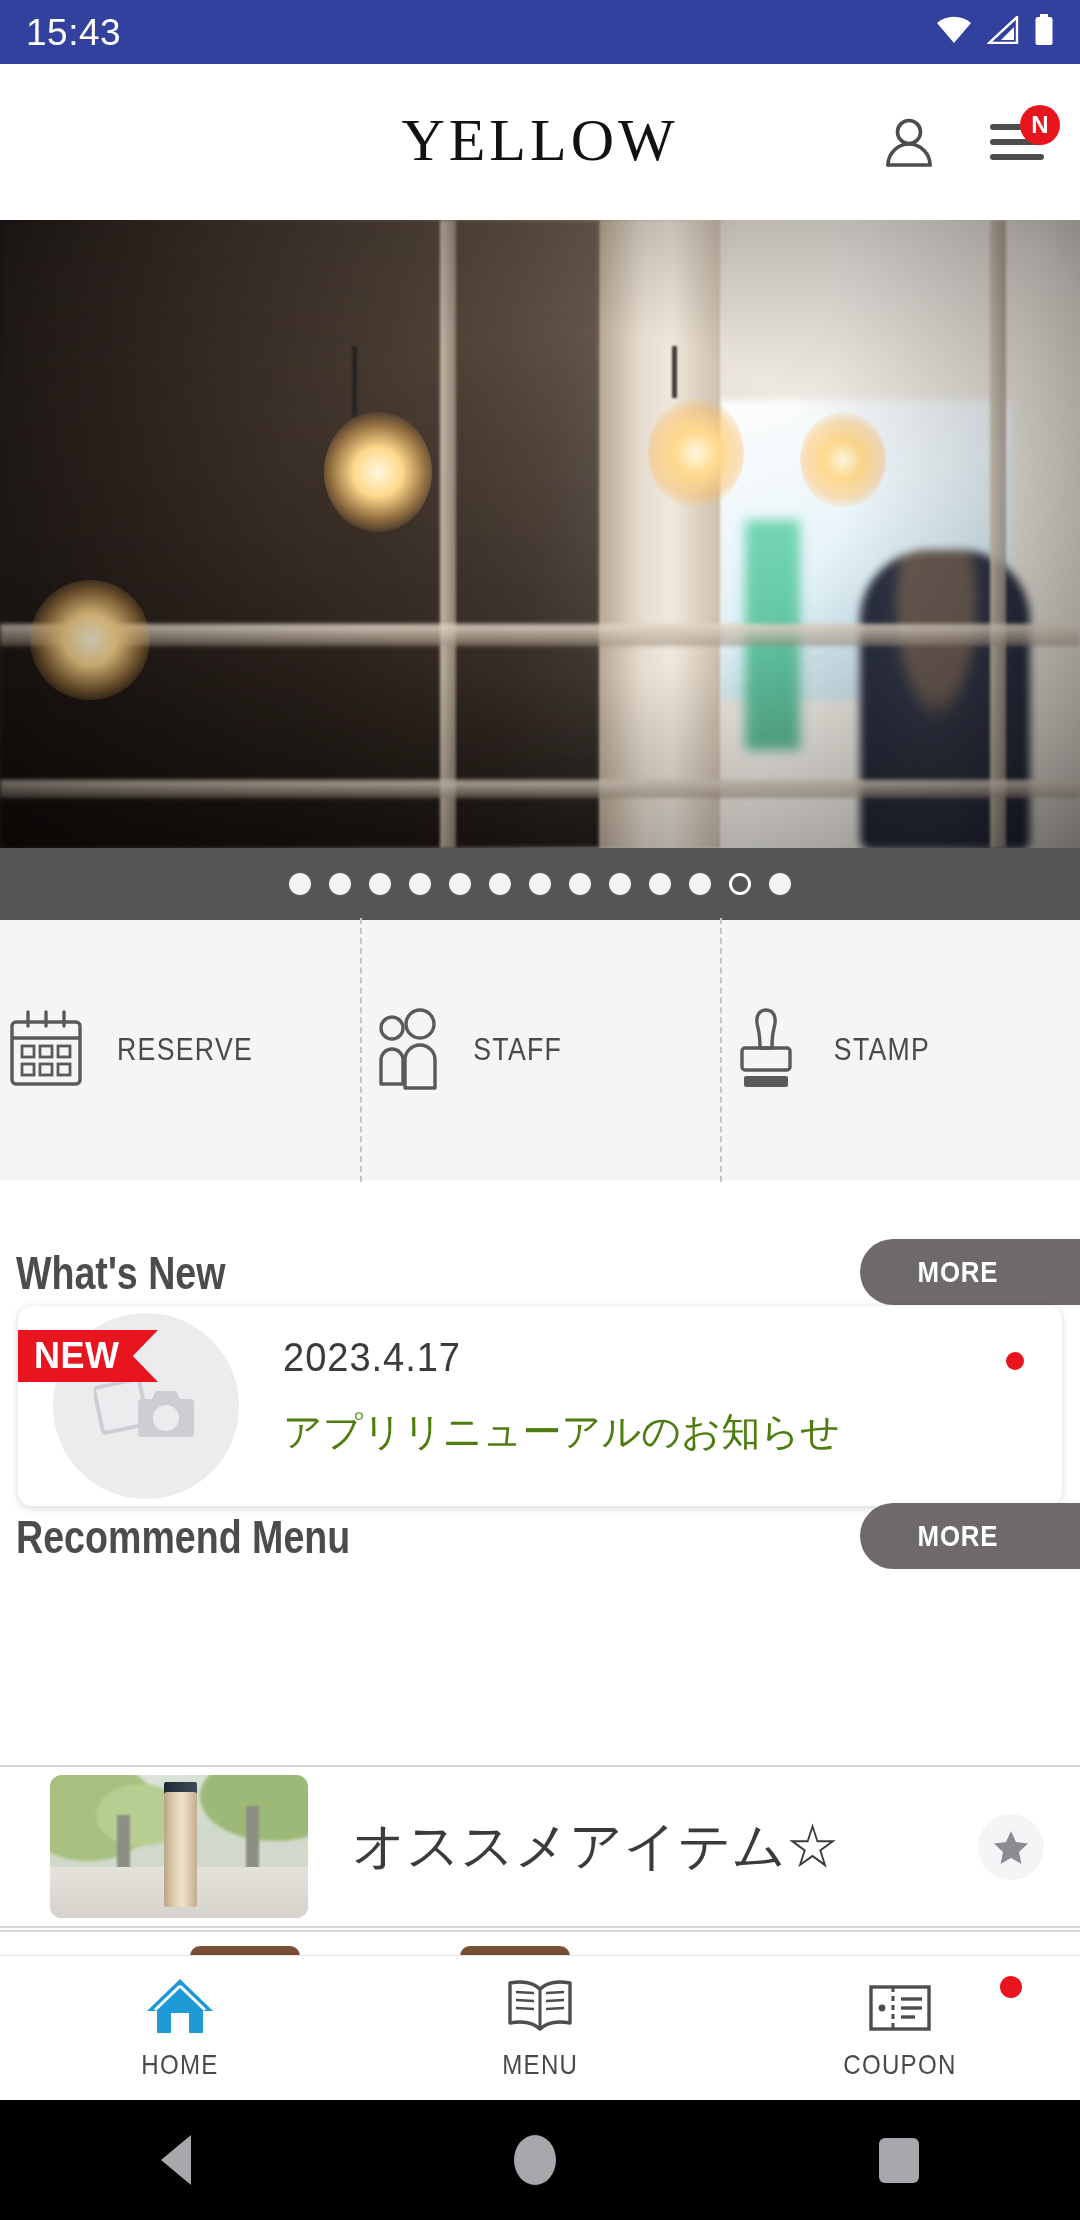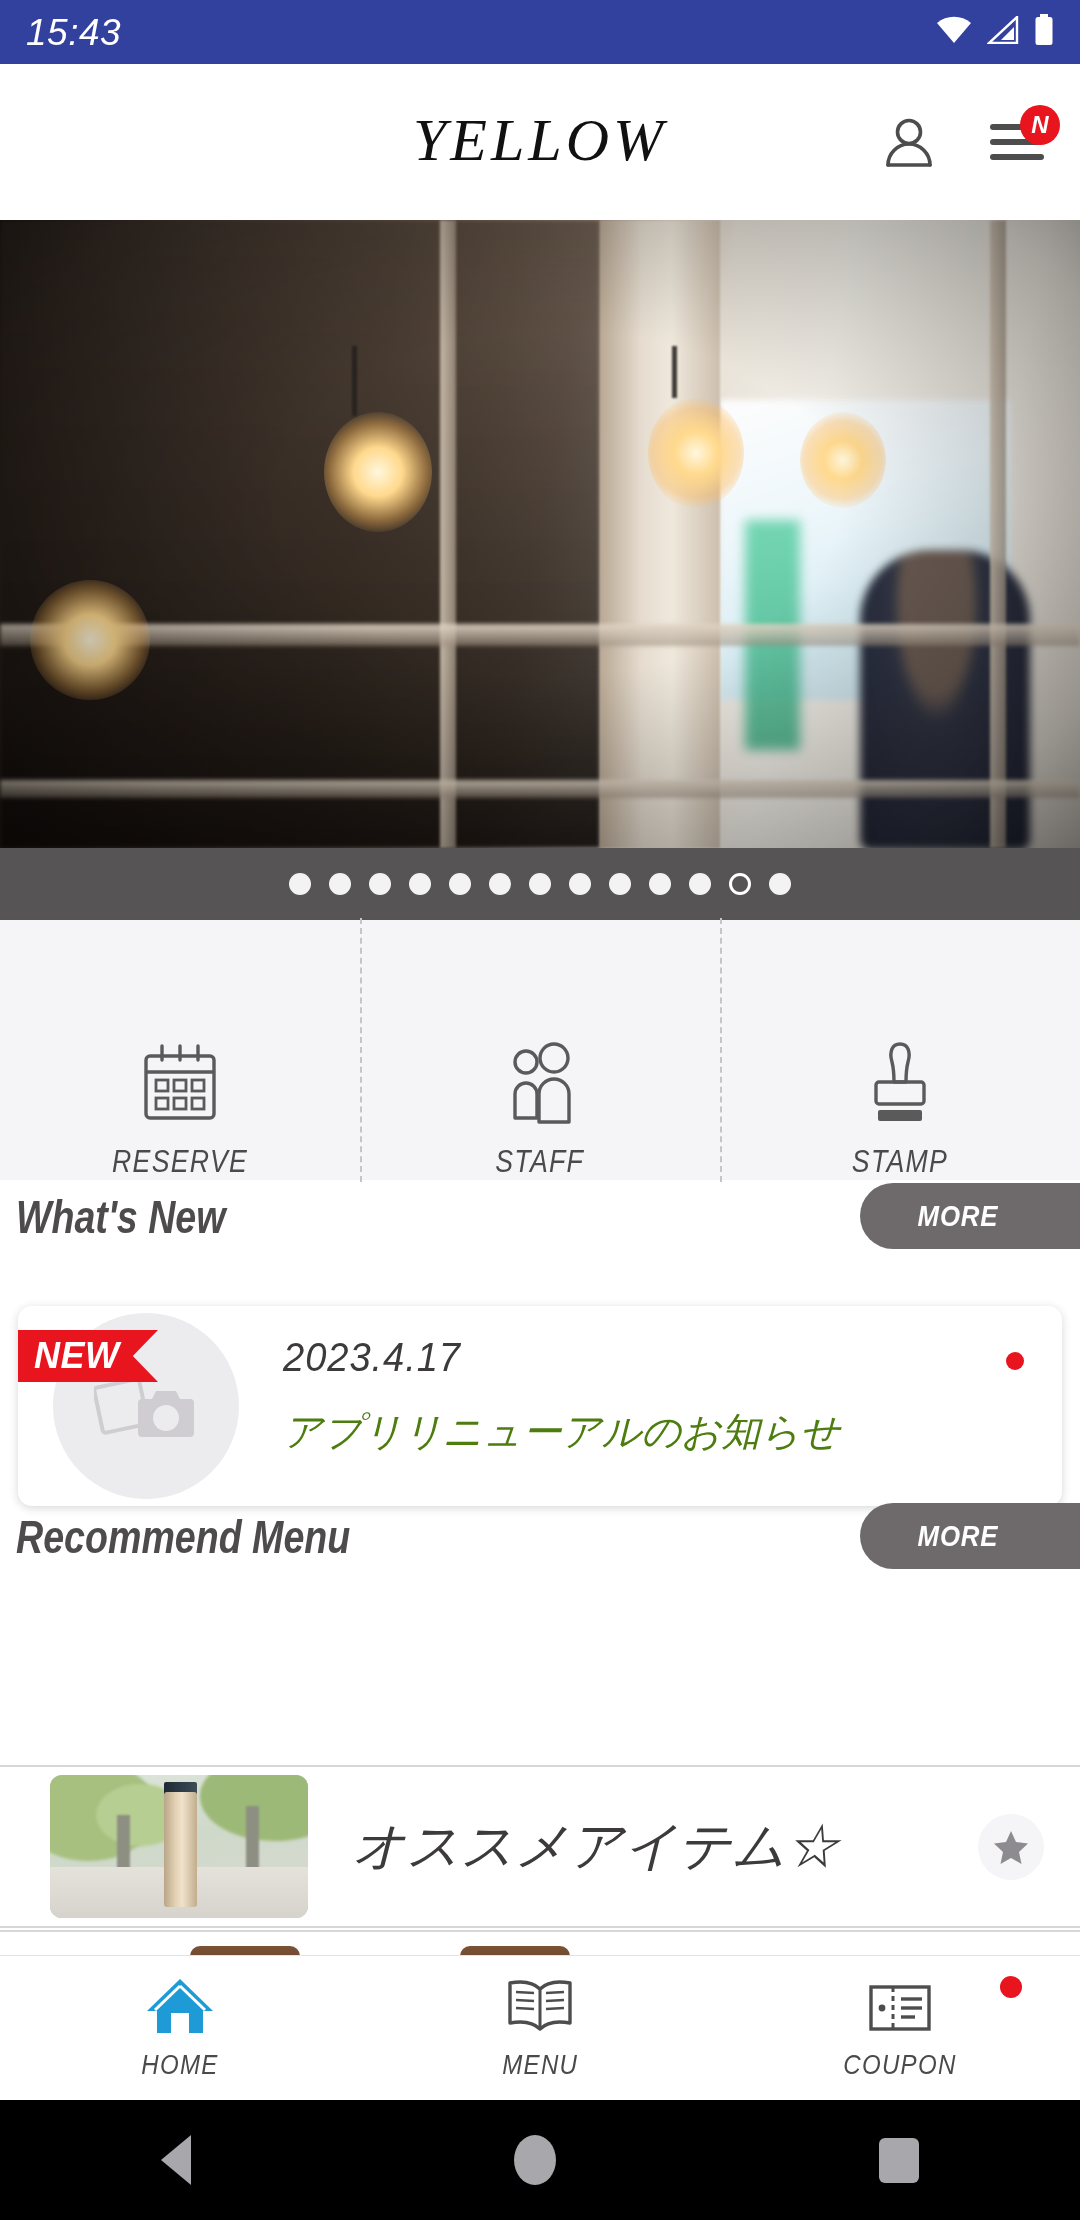--- a/index.html
+++ b/index.html
@@ -2,21 +2,21 @@
 <html><head>
 <meta charset="utf-8">
 <style>
   * { margin:0; padding:0; box-sizing:border-box; }
   html,body { width:1080px; height:2220px; overflow:hidden; }
   body {
     font-family:"Liberation Sans", sans-serif;
     background:#ffffff;
     -webkit-font-smoothing:antialiased;
   }
-  .phone { position:relative; width:1080px; height:2220px; background:#fff; overflow:hidden;font-style:italic; }
+  .phone { position:relative; width:1080px; height:2220px; background:#fff; overflow:hidden; }
 
   
   .statusbar {
     position:absolute; top:0; left:0; width:1080px; height:64px;
     background:#32409E; display:flex; align-items:center;
     padding:0 26px 0 26px; color:#fff;
   }
   .status-time { font-size:37px; letter-spacing:.5px; font-weight:400; line-height:1; }
   .status-icons { margin-left:auto; display:flex; align-items:center; gap:15px; }
 
@@ -84,21 +84,21 @@
     background:#575456; display:flex; align-items:center; justify-content:center; gap:18px;
   }
   .dot { width:22px; height:22px; border-radius:50%; background:#f3f3f3; box-sizing:border-box; }
   .dot.active { background:transparent; border:3px solid #fff; }
 
   
   .quick {
     position:absolute; top:920px; left:0; width:1080px; height:260px;
     background:#F5F4F6; display:flex;
   }
-  .quick-cell { flex:1; display:flex; flex-direction:column; align-items:center; justify-content:flex-end; position:relative; gap:14px; }
+  .quick-cell { flex:1; display:flex; flex-direction:row; align-items:center; justify-content:flex-start; position:relative; gap:14px; }
   .quick-cell + .quick-cell::before {
     content:""; position:absolute; left:0; top:-2px; height:264px; width:0;
     border-left:2px dashed #c6c4c8;
   }
   .quick-label {
     font-size:31px; color:#4a4a4a; letter-spacing:1.5px;
     transform:scaleX(.86); transform-origin:center; white-space:nowrap;
   }
 
   
@@ -306,21 +306,21 @@
     <div class="quick-cell">
       <svg width="92" height="92" viewBox="0 0 92 92">
         <path d="M46 6 C38 6 35 14 38 24 C40 32 40 38 40 44 L52 44 C52 38 52 32 54 24 C57 14 54 6 46 6 Z" fill="none" stroke="#5a5a5a" stroke-width="3.4" stroke-linejoin="round"></path>
         <rect x="22" y="44" width="48" height="22" rx="3" fill="none" stroke="#5a5a5a" stroke-width="3.4"></rect>
         <rect x="24" y="72" width="44" height="11" rx="2" fill="#5a5a5a"></rect>
       </svg>
       <div class="quick-label">STAMP</div>
     </div>
   </div>
 
-  <div class="sec-head" style="top:1166px;">
+  <div class="sec-head" style="top:1222px;">
     <div class="sec-title">What's New</div>
     <div class="more-btn">
       <span>MORE</span>
     </div>
   </div>
 
   <div class="news-card">
     <div class="news-thumb">
       <svg width="104" height="82" viewBox="0 0 104 82">
         <rect x="4" y="18" width="46" height="46" rx="3" transform="rotate(-12 27 41)" fill="none" stroke="#cfcdd2" stroke-width="4"></rect>

